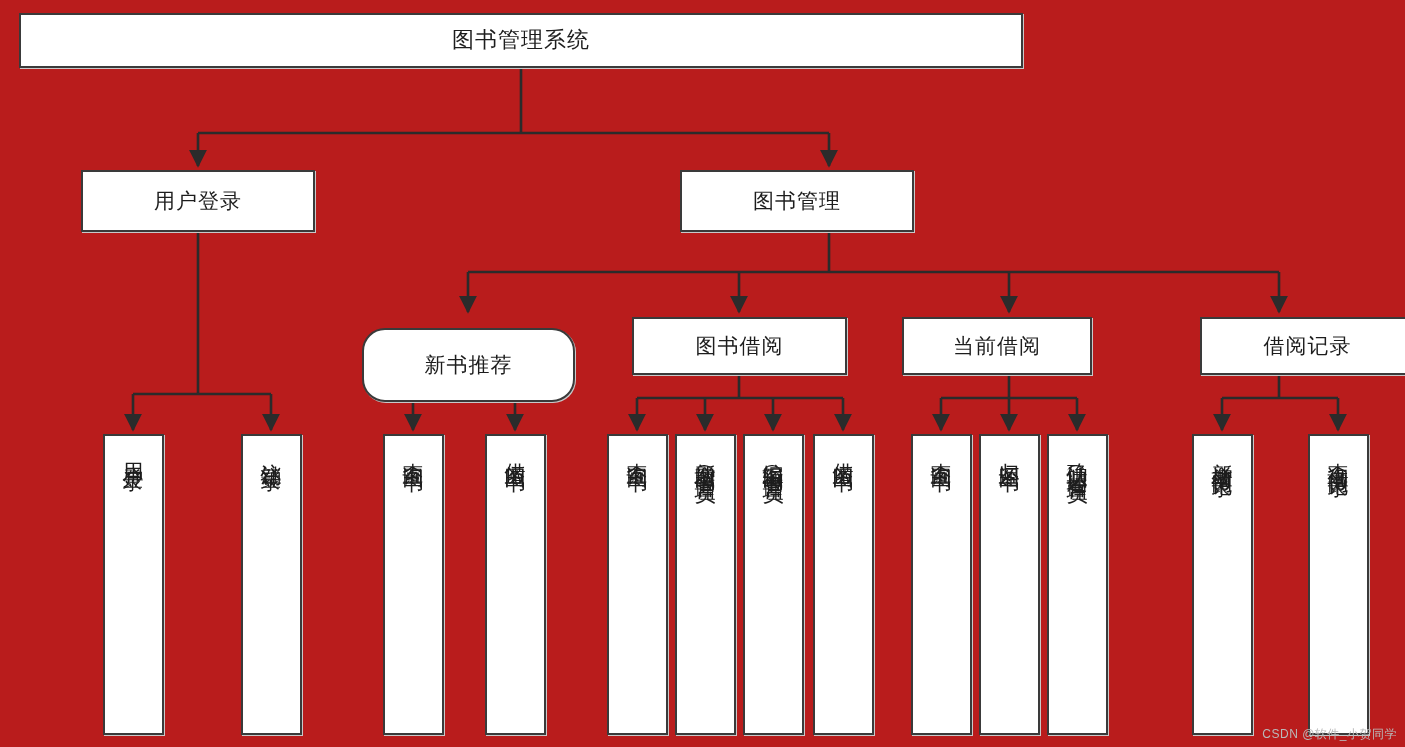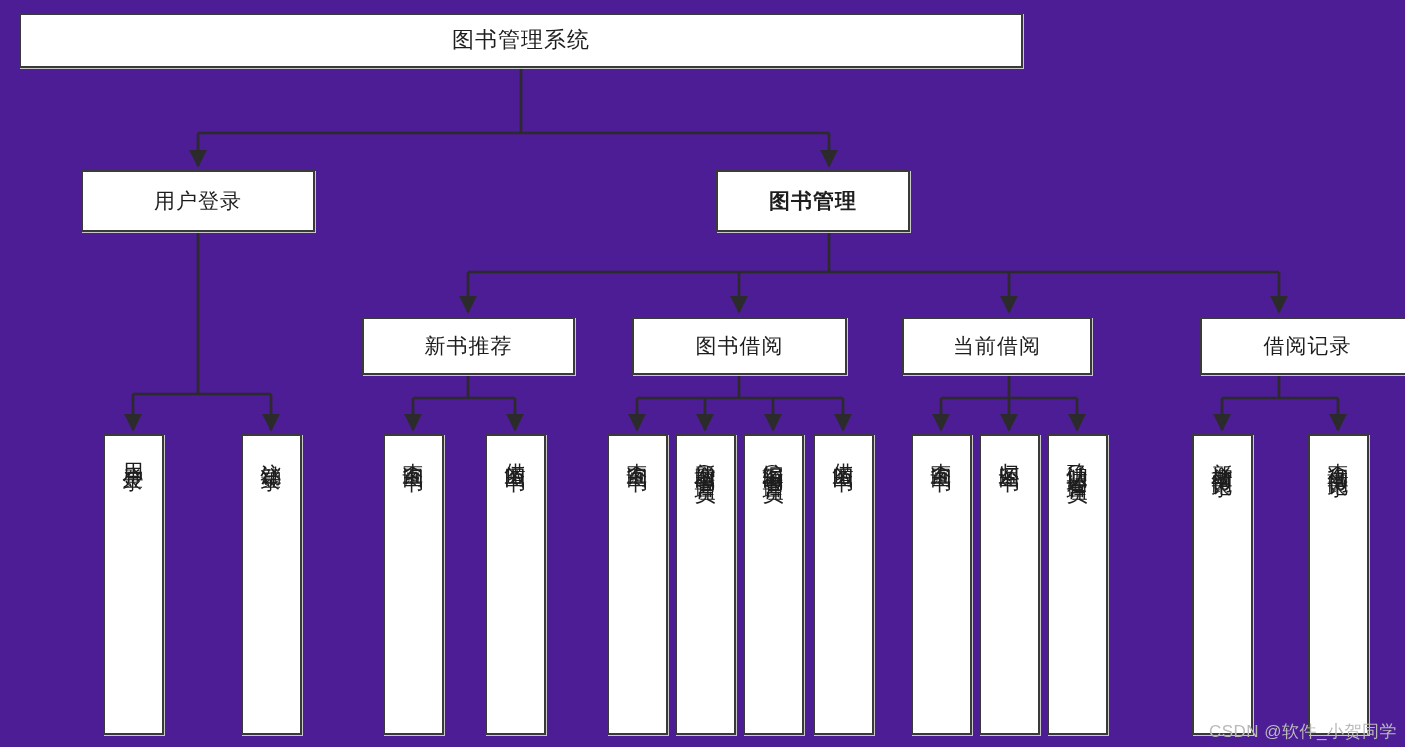--- a/index.html
+++ b/index.html
@@ -7,21 +7,21 @@
     padding: 0;
     background: #ffffff;
   }
   body {
     font-family: "Liberation Sans", "DejaVu Sans", sans-serif;
   }
   #canvas {
     position: relative;
     width: 1405px;
     height: 747px;
-    background: #4c1d95;
+    background: #b91c1c;
     overflow: hidden;
   }
   svg#wires {
     position: absolute;
     left: 0;
     top: 0;
     width: 1405px;
     height: 747px;
     pointer-events: none;
   }
@@ -55,21 +55,21 @@
     text-orientation: upright;
     letter-spacing: 3px;
     line-height: 1.0;
     white-space: nowrap;
     text-align: center;
   }
   .watermark {
     position: absolute;
     right: 8px;
     bottom: 4px;
-    font-size: 17px;
+    font-size: 12px;
     color: #b9b9b9;
     letter-spacing: 0.5px;
     white-space: nowrap;
   }
 </style>
 </head>
 <body>
 
 <div id="canvas">
 
@@ -124,25 +124,25 @@
   </svg>
 
   <div class="node horiz root" style="left:19px; top:13px; width:1004px; height:55px;">
     <span>图书管理系统</span>
   </div>
 
   <div class="node horiz" style="left:81px; top:170px; width:234px; height:62px;">
     <span>用户登录</span>
   </div>
 
-  <div class="node horiz" style="left:716px; top:170px; width:194px; height:62px;font-weight:bold;">
+  <div class="node horiz" style="left:680px; top:170px; width:234px; height:62px;">
     <span>图书管理</span>
   </div>
 
-  <div class="node horiz" style="left:362px; top:317px; width:213px; height:58px;">
+  <div class="node horiz" style="left:362px; top:328px; width:213px; height:74px;border-radius:23px;">
     <span>新书推荐</span>
   </div>
 
   <div class="node horiz" style="left:632px; top:317px; width:215px; height:58px;">
     <span>图书借阅</span>
   </div>
 
   <div class="node horiz" style="left:902px; top:317px; width:190px; height:58px;">
     <span>当前借阅</span>
   </div>

